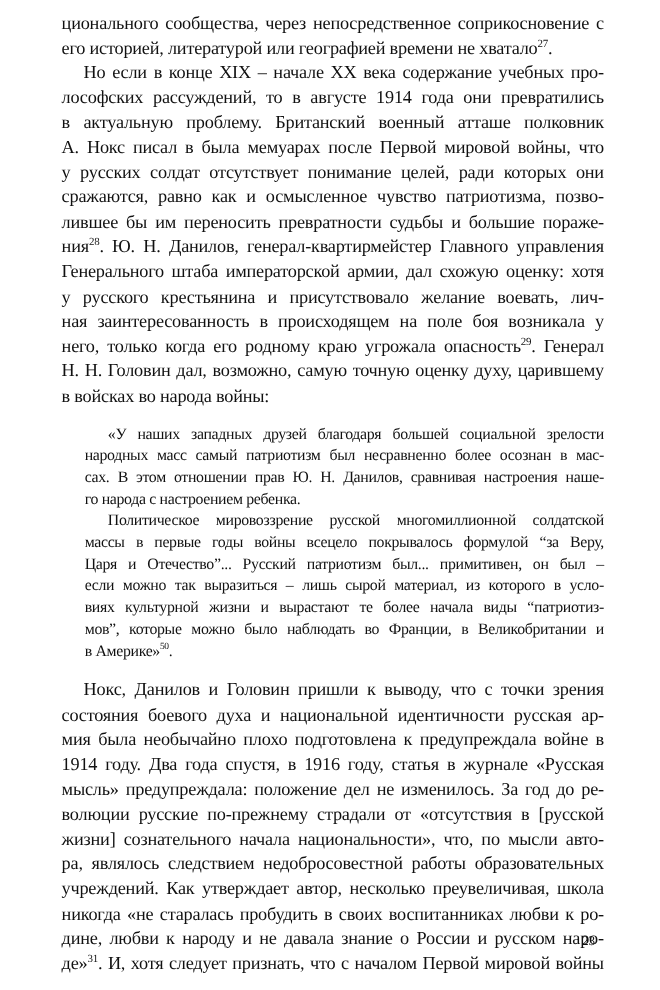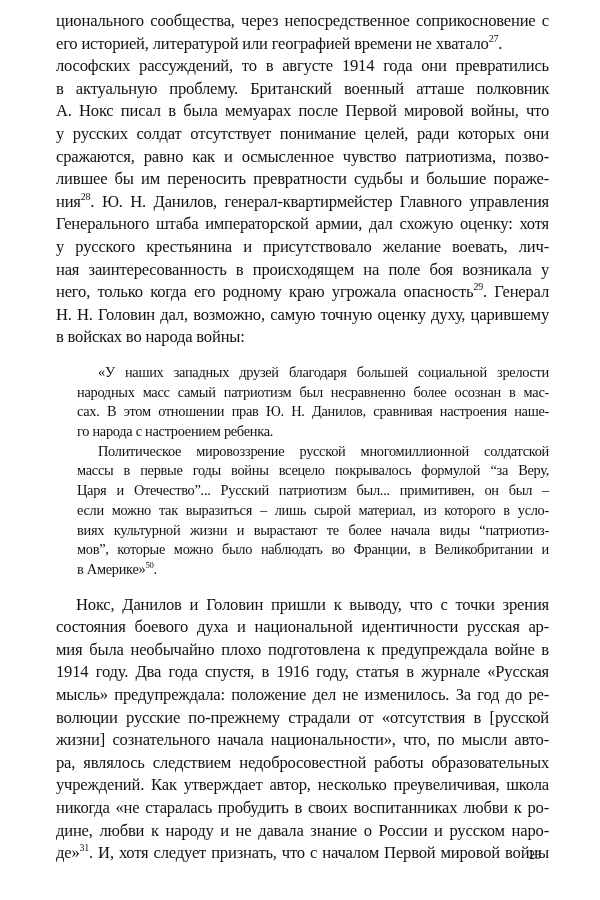--- a/index.html
+++ b/index.html
@@ -31,20 +31,21 @@
 <body>
 
 <div class="page">
 
   <p class="p">
     <span class="ln">ционального сообщества, через непосредственное соприкосновение с</span>
     <span class="ln last"><span>его историей, литературой или географией времени не хватало</span><sup>27</sup><span>.</span></span>
   </p>
 
   <p class="p">
+    <span class="ln" style="padding-left:20px">Но если в конце XIX – начале XX века содержание учебных про-</span>
     <span class="ln">лософских рассуждений, то в августе 1914 года они превратились</span>
     <span class="ln">в актуальную проблему. Британский военный атташе полковник</span>
     <span class="ln">А. Нокс писал в была мемуарах после Первой мировой войны, что</span>
     <span class="ln">у русских солдат отсутствует понимание целей, ради которых они</span>
     <span class="ln">сражаются, равно как и осмысленное чувство патриотизма, позво-</span>
     <span class="ln">лившее бы им переносить превратности судьбы и большие пораже-</span>
     <span class="ln"><span>ния</span><sup>28</sup><span>. Ю. Н. Данилов, генерал-квартирмейстер Главного управления</span></span>
     <span class="ln">Генерального штаба императорской армии, дал схожую оценку: хотя</span>
     <span class="ln">у русского крестьянина и присутствовало желание воевать, лич-</span>
     <span class="ln">ная заинтересованность в происходящем на поле боя возникала у</span>

